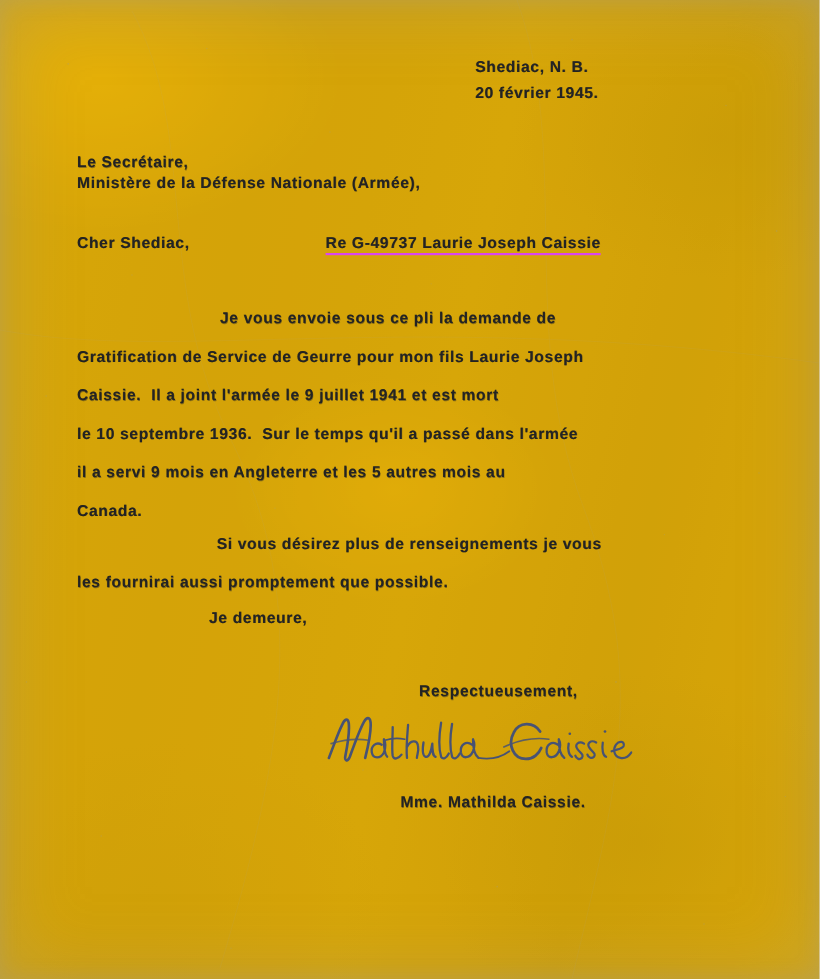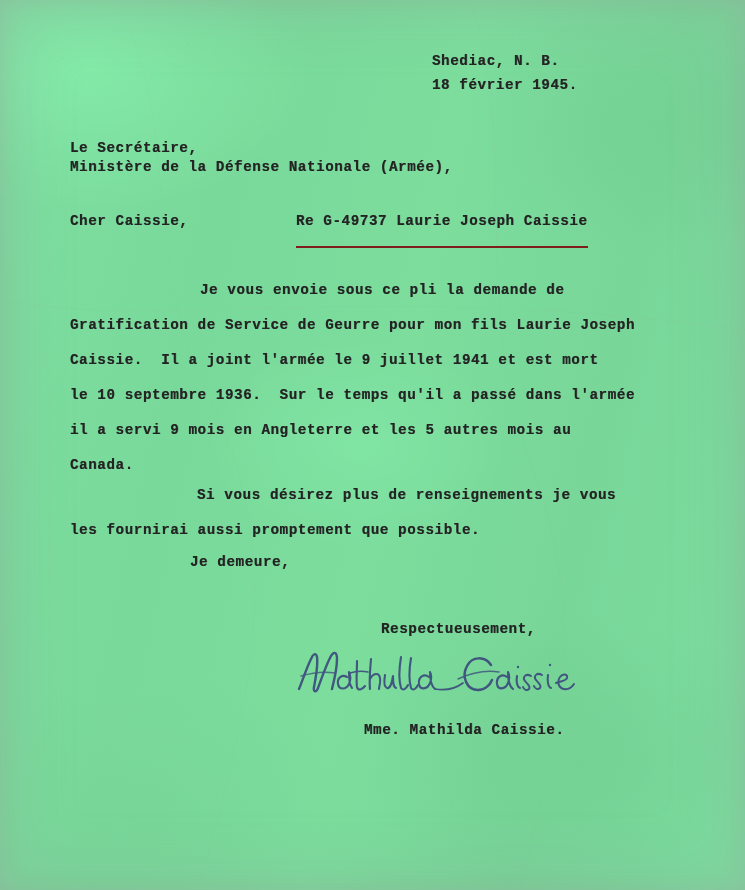--- a/index.html
+++ b/index.html
@@ -6,22 +6,22 @@
   html, body {
     margin: 0;
     padding: 0;
     background: #cfd0cd;
   }
   #page {
     position: relative;
     width: 745px;
     height: 890px;
     overflow: hidden;
-    background: #86efac;
-    font-family: Liberation Mono, monospace;
+    background: #eab308;
+    font-family: Liberation Sans, sans-serif;
     color: #1b1b1b;
   }
   
   #paper-texture {
     position: absolute;
     inset: 0;
     pointer-events: none;
     background:
       radial-gradient(ellipse 320px 200px at 12% 8%, rgba(255,255,255,0.75), rgba(255,255,255,0) 70%),
       radial-gradient(ellipse 260px 180px at 88% 14%, rgba(216,218,214,0.55), rgba(255,255,255,0) 72%),
@@ -50,22 +50,22 @@
     white-space: pre;
     font-size: 14.2px;
     letter-spacing: 0.6px;
     line-height: 1;
     color: #232323;
     text-shadow: 0.4px 0.3px 0 rgba(40,40,40,0.45), -0.3px 0 0 rgba(60,60,60,0.2);
   }
   .bold { font-weight: bold; }
   .subject {
     font-weight: bold;
-    border-bottom: 2px solid #7f1d1d;
-    padding-bottom: 18px;
+    border-bottom: 2px solid #d946ef;
+    padding-bottom: 2px;
   }
   #signature {
     position: absolute;
     left: 295px;
     top: 643px;
     width: 280px;
     height: 62px;
   }
   #signature svg { display: block; width: 100%; height: 100%; }
 </style>
@@ -100,26 +100,26 @@
         <circle cx="604" cy="486" r="0.6"></circle>
     </g>
     <g stroke="#a6a8a4" stroke-width="0.6" opacity="0.28" fill="none">
       <path d="M120 10 C 180 120, 140 260, 210 400 S 260 680, 200 880"></path>
       <path d="M470 0 C 520 140, 470 300, 530 460 S 560 720, 520 890"></path>
       <path d="M0 300 C 160 330, 380 280, 745 330"></path>
     </g>
   </svg>
 
   <div class="txt bold" style="left:432px; top:54px;">Shediac, N. B.</div>
-  <div class="txt bold" style="left:432px; top:78px;">18 février 1945.</div>
+  <div class="txt bold" style="left:432px; top:78px;">20 février 1945.</div>
 
   <div class="txt bold" style="left:70px; top:141px;">Le Secrétaire,</div>
   <div class="txt bold" style="left:70px; top:160px;">Ministère de la Défense Nationale (Armée),</div>
 
-  <div class="txt bold" style="left:70px; top:214px;">Cher Caissie,</div>
+  <div class="txt bold" style="left:70px; top:214px;">Cher Shediac,</div>
   <div class="txt subject" style="left:296px; top:214px;">Re G-49737 Laurie Joseph Caissie</div>
 
   <div class="txt bold" style="left:200px; top:283px;">Je vous envoie sous ce pli la demande de</div>
   <div class="txt bold" style="left:70px; top:318px;">Gratification de Service de Geurre pour mon fils Laurie Joseph</div>
   <div class="txt bold" style="left:70px; top:353px;">Caissie.  Il a joint l'armée le 9 juillet 1941 et est mort</div>
   <div class="txt bold" style="left:70px; top:388px;">le 10 septembre 1936.  Sur le temps qu'il a passé dans l'armée</div>
   <div class="txt bold" style="left:70px; top:423px;">il a servi 9 mois en Angleterre et les 5 autres mois au</div>
   <div class="txt bold" style="left:70px; top:458px;">Canada.</div>
 
   <div class="txt bold" style="left:197px; top:488px;">Si vous désirez plus de renseignements je vous</div>

